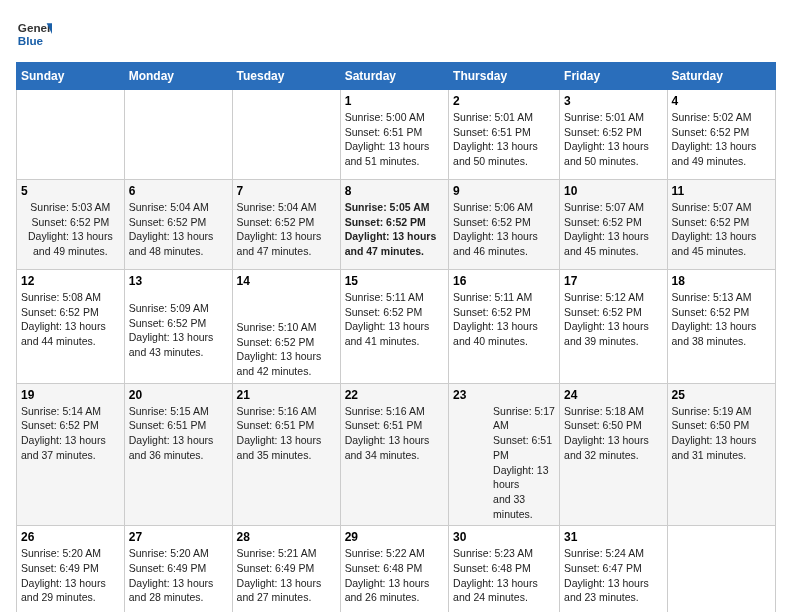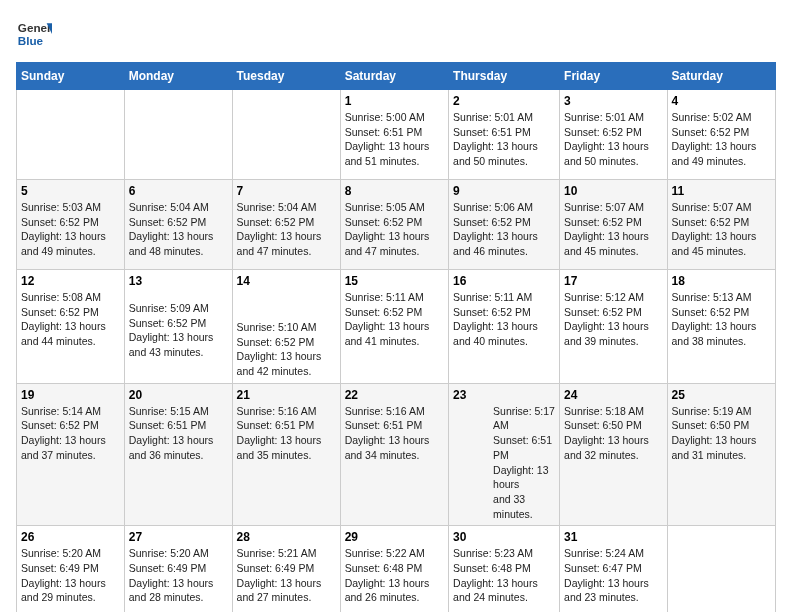--- a/index.html
+++ b/index.html
@@ -119,42 +119,42 @@
           <span class="day-num">4</span>
           <div class="day-info" style="white-space: pre-line;">Sunrise: 5:02 AM
 Sunset: 6:52 PM
 Daylight: 13 hours
 and 49 minutes.</div>
         </td>
       </tr>
       <tr>
         <td>
           <span class="day-num">5</span>
-          <div class="day-info" style="white-space: pre-line;">Sunrise: 5:03 AM
+          <div class="day-info" style="white-space: pre-line; text-align: center;">Sunrise: 5:03 AM
 Sunset: 6:52 PM
 Daylight: 13 hours
 and 49 minutes.</div>
         </td>
         <td>
           <span class="day-num">6</span>
           <div class="day-info" style="white-space: pre-line;">Sunrise: 5:04 AM
 Sunset: 6:52 PM
 Daylight: 13 hours
 and 48 minutes.</div>
         </td>
         <td>
           <span class="day-num">7</span>
           <div class="day-info" style="white-space: pre-line;">Sunrise: 5:04 AM
 Sunset: 6:52 PM
 Daylight: 13 hours
 and 47 minutes.</div>
         </td>
         <td>
           <span class="day-num">8</span>
-          <div class="day-info" style="white-space: pre-line;">Sunrise: 5:05 AM
+          <div class="day-info" style="white-space: pre-line; font-weight: bold;">Sunrise: 5:05 AM
 Sunset: 6:52 PM
 Daylight: 13 hours
 and 47 minutes.</div>
         </td>
         <td>
           <span class="day-num">9</span>
           <div class="day-info" style="white-space: pre-line;">Sunrise: 5:06 AM
 Sunset: 6:52 PM
 Daylight: 13 hours
 and 46 minutes.</div>

